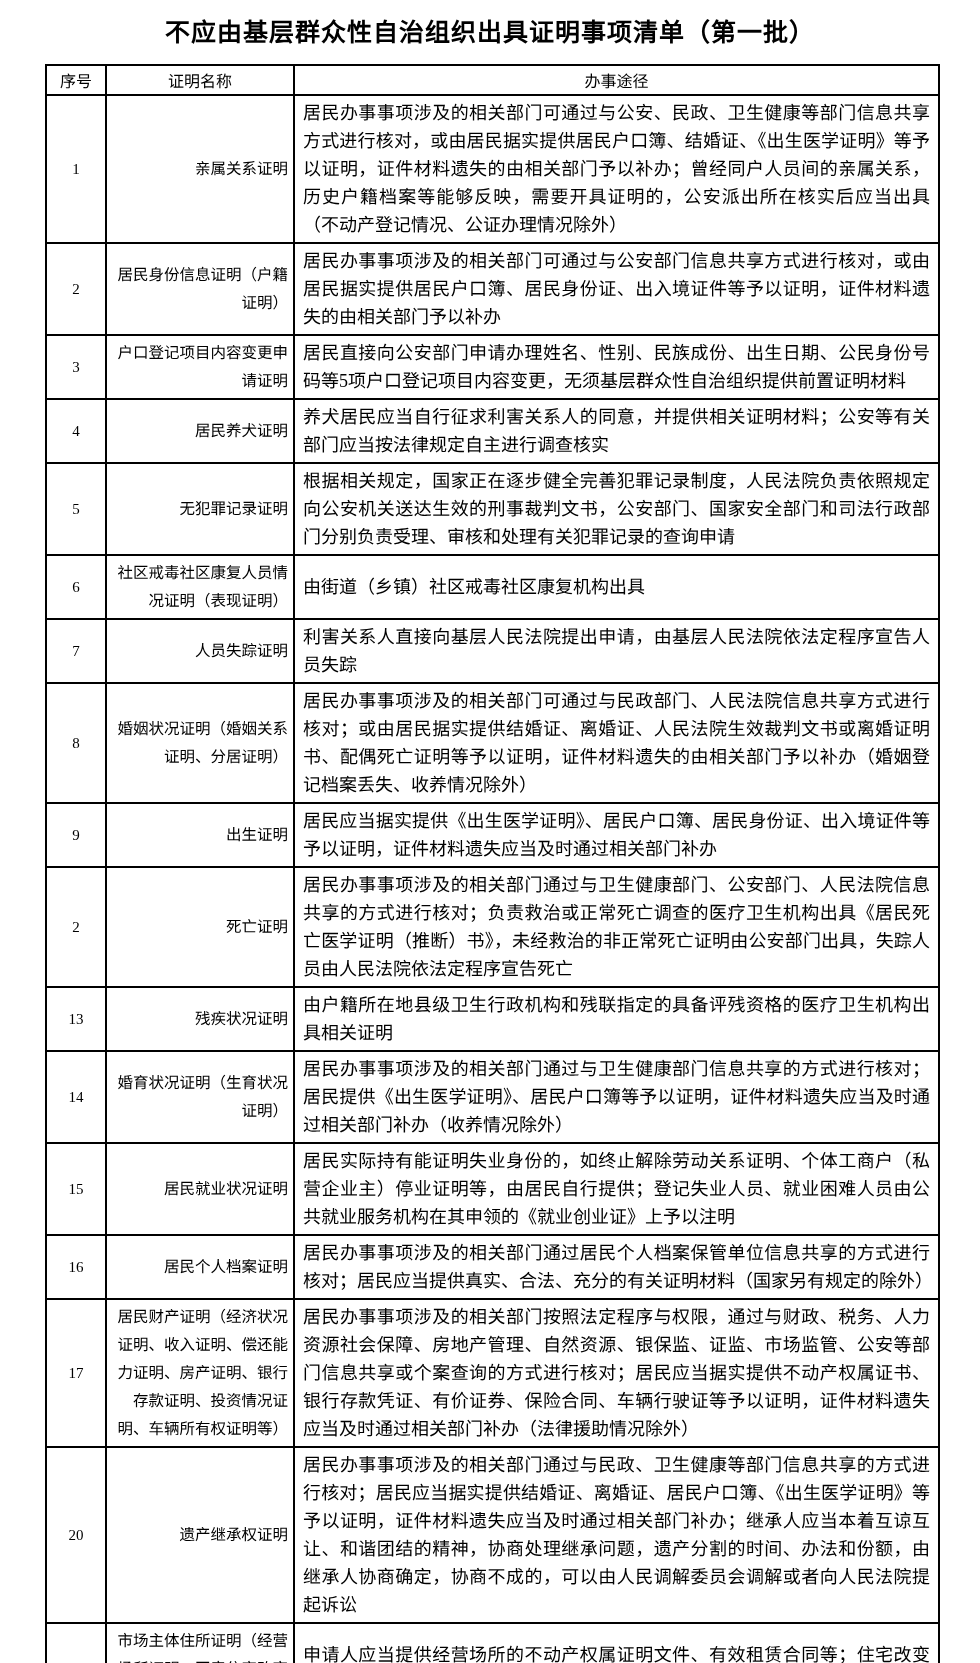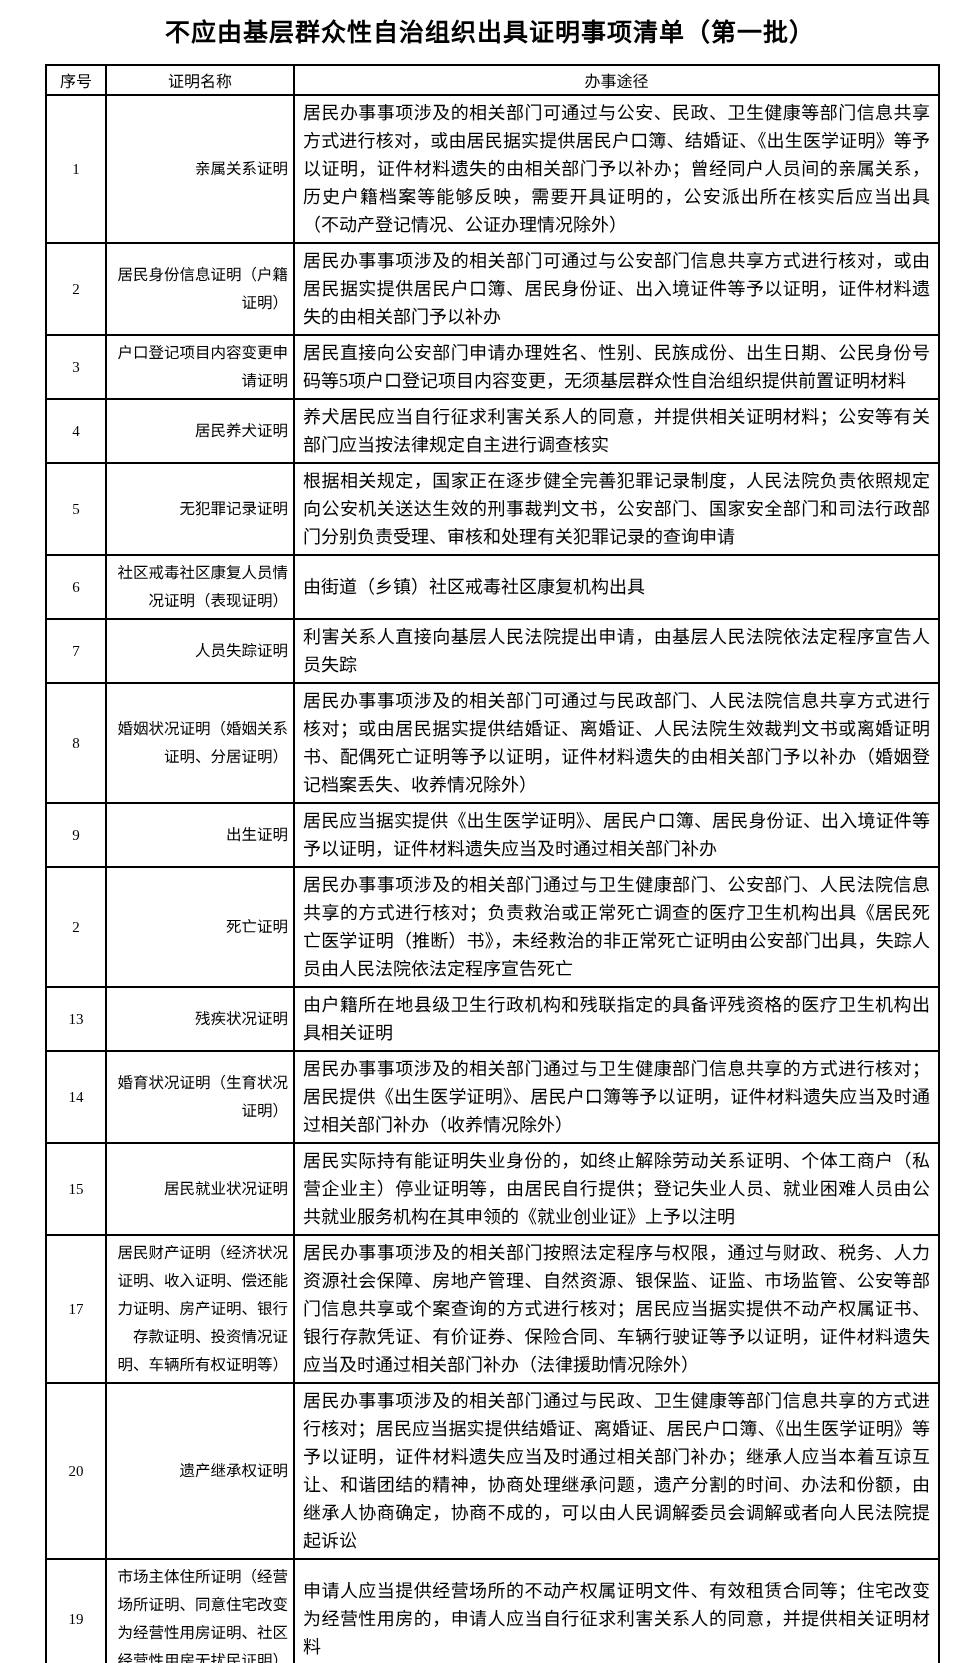--- a/index.html
+++ b/index.html
@@ -147,20 +147,25 @@
           <td class="col-no">14</td>
           <td class="col-name">婚育状况证明（生育状况证明）</td>
           <td class="col-path">居民办事事项涉及的相关部门通过与卫生健康部门信息共享的方式进行核对；居民提供《出生医学证明》、居民户口簿等予以证明，证件材料遗失应当及时通过相关部门补办（收养情况除外）</td>
         </tr>
         <tr>
           <td class="col-no">15</td>
           <td class="col-name">居民就业状况证明</td>
           <td class="col-path">居民实际持有能证明失业身份的，如终止解除劳动关系证明、个体工商户（私营企业主）停业证明等，由居民自行提供；登记失业人员、就业困难人员由公共就业服务机构在其申领的《就业创业证》上予以注明</td>
         </tr>
         <tr>
+          <td class="col-no">16</td>
+          <td class="col-name">居民个人档案证明</td>
+          <td class="col-path">居民办事事项涉及的相关部门通过居民个人档案保管单位信息共享的方式进行核对；居民应当提供真实、合法、充分的有关证明材料（国家另有规定的除外）</td>
+        </tr>
+        <tr>
           <td class="col-no">17</td>
           <td class="col-name">居民财产证明（经济状况证明、收入证明、偿还能力证明、房产证明、银行存款证明、投资情况证明、车辆所有权证明等）</td>
           <td class="col-path">居民办事事项涉及的相关部门按照法定程序与权限，通过与财政、税务、人力资源社会保障、房地产管理、自然资源、银保监、证监、市场监管、公安等部门信息共享或个案查询的方式进行核对；居民应当据实提供不动产权属证书、银行存款凭证、有价证券、保险合同、车辆行驶证等予以证明，证件材料遗失应当及时通过相关部门补办（法律援助情况除外）</td>
         </tr>
         <tr>
           <td class="col-no">20</td>
           <td class="col-name">遗产继承权证明</td>
           <td class="col-path">居民办事事项涉及的相关部门通过与民政、卫生健康等部门信息共享的方式进行核对；居民应当据实提供结婚证、离婚证、居民户口簿、《出生医学证明》等予以证明，证件材料遗失应当及时通过相关部门补办；继承人应当本着互谅互让、和谐团结的精神，协商处理继承问题，遗产分割的时间、办法和份额，由继承人协商确定，协商不成的，可以由人民调解委员会调解或者向人民法院提起诉讼</td>
         </tr>
         <tr>

